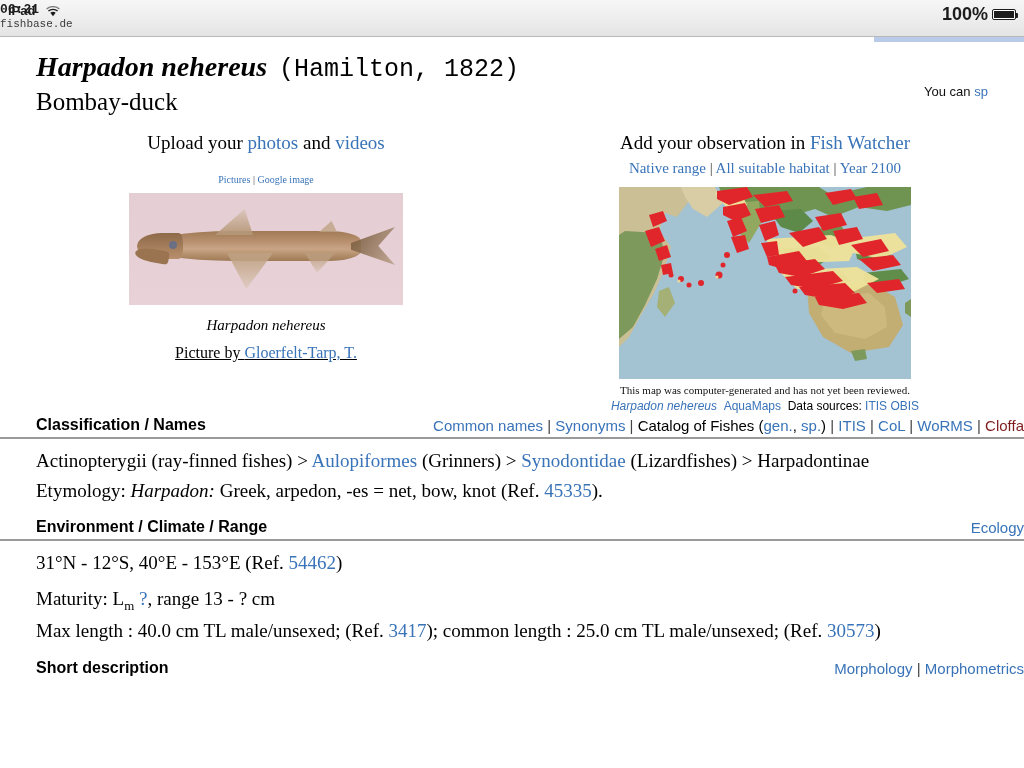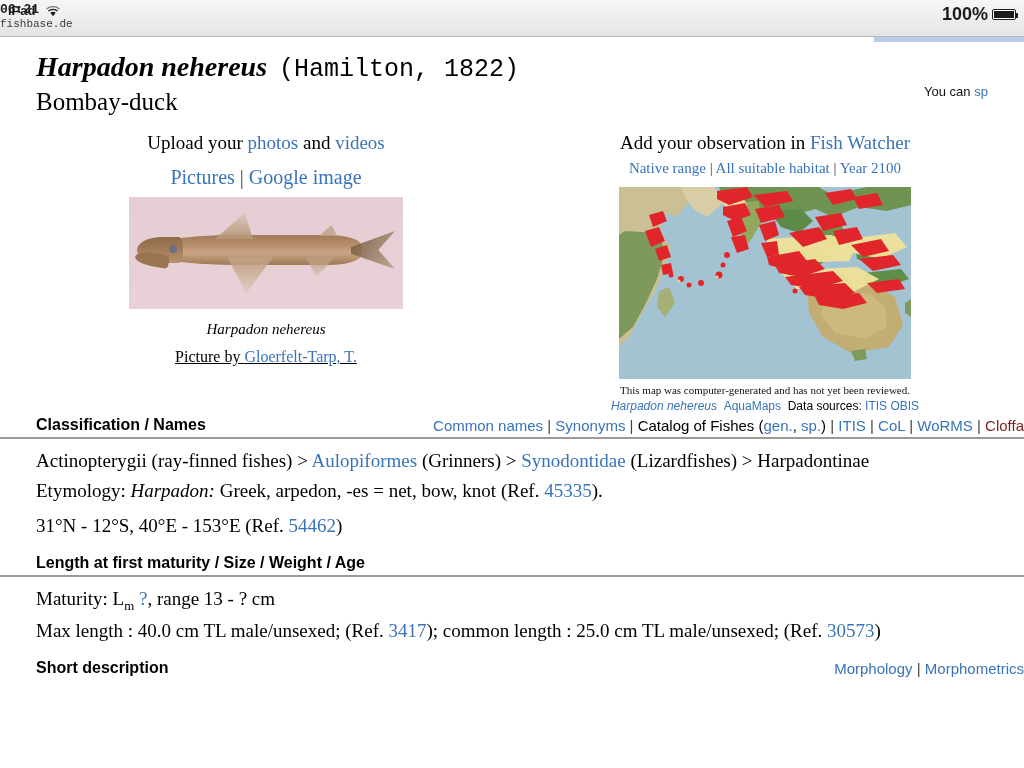--- a/index.html
+++ b/index.html
@@ -67,21 +67,21 @@
     display: inline;
   }
   .authority { font-size: 25px; color: #000; display: inline; margin-left: 12px; font-family: Liberation Mono, monospace; }
   .common-name { font-size: 25px; color: #000; margin-top: 4px; }
 
   .two-col { position: relative; margin-top: 16px; height: 270px; }
   .col-left { position: absolute; left: 36px; top: 0; width: 460px; text-align: center; }
   .col-right { position: absolute; left: 530px; top: 0; width: 470px; text-align: center; }
 
   .upload-line { font-size: 19px; color: #000; }
-  .sub-links { font-size: 20px; margin-top: 12px; }
+  .sub-links { font-size: 10px; margin-top: 20px; }
   .sub-links-big { font-size: 15px; margin-top: 6px; }
   .sep { color: #444; }
 
   .fish-photo {
     width: 274px; height: 112px; margin: 8px auto 0;
     background:
       radial-gradient(ellipse 60% 40% at 50% 52%, rgba(150,110,80,0.0) 0%, rgba(150,110,80,0) 100%),
       linear-gradient(to bottom, #e4cdd3 0%, #e8d2d7 100%);
     position: relative; overflow: hidden;
   }
@@ -335,30 +335,30 @@
         <span>Classification / Names</span>
         <span class="right-links" id="rl0"><a class="lnk" href="#">Common names</a><span class="sep"> | </span><a class="lnk" href="#">Synonyms</a><span class="sep"> | </span><span>Catalog of Fishes </span><span>(</span><a class="lnk" href="#">gen.</a><span>, </span><a class="lnk" href="#">sp.</a><span>)</span><span class="sep"> | </span><a class="lnk" href="#">ITIS</a><span class="sep"> | </span><a class="lnk" href="#">CoL</a><span class="sep"> | </span><a class="lnk" href="#">WoRMS</a><span class="sep"> | </span><span class="lnk-gray">Cloffa</span></span>
       </div>
       <div class="sec-body">
         <div id="s0l0"><span>Actinopterygii (ray-finned fishes) &gt; </span><a class="lnk" href="#">Aulopiformes</a><span> (Grinners) &gt; </span><a class="lnk" href="#">Synodontidae</a><span> (Lizardfishes) &gt; Harpadontinae</span></div>
         <div class="row2" id="s0l1"><span>Etymology: </span><i>Harpadon:</i><span> Greek, arpedon, -es = net, bow, knot (Ref. </span><a class="lnk" href="#">45335</a><span>).</span></div>
       </div>
     </div>
 
     <div>
+      <div class="sec-head wide-head">
+        <span>Environment / Climate / Range</span>
+        <span class="right-links" id="rl1"><a class="lnk" href="#">Ecology</a></span>
+      </div>
       <div class="sec-body">
         <div class="row2" id="s1l1"><span>31°N - 12°S, 40°E - 153°E (Ref. </span><a class="lnk" href="#">54462</a><span>)</span></div>
       </div>
     </div>
 
     <div>
-      <div class="sec-head wide-head">
-        <span>Length at first maturity / Size / Weight / Age</span>
-        <span class="right-links" id="rl2"></span>
-      </div>
       <div class="sec-body">
         <div id="s2l0"><span>Maturity: L</span><sub>m</sub><span> </span><a class="lnk" href="#">?</a><span>, range 13 - ? cm</span></div>
         <div class="row2" id="s2l1"><span>Max length : 40.0 cm TL male/unsexed; (Ref. </span><a class="lnk" href="#">3417</a><span>); common length : 25.0 cm TL male/unsexed; (Ref. </span><a class="lnk" href="#">30573</a><span>)</span></div>
       </div>
     </div>
 
     <div>
       <div class="sec-head wide-head" style="border-bottom:none;">
         <span>Short description</span>
         <span class="right-links" id="rl3"><a class="lnk" href="#">Morphology</a><span class="sep"> | </span><a class="lnk" href="#">Morphometrics</a></span>

